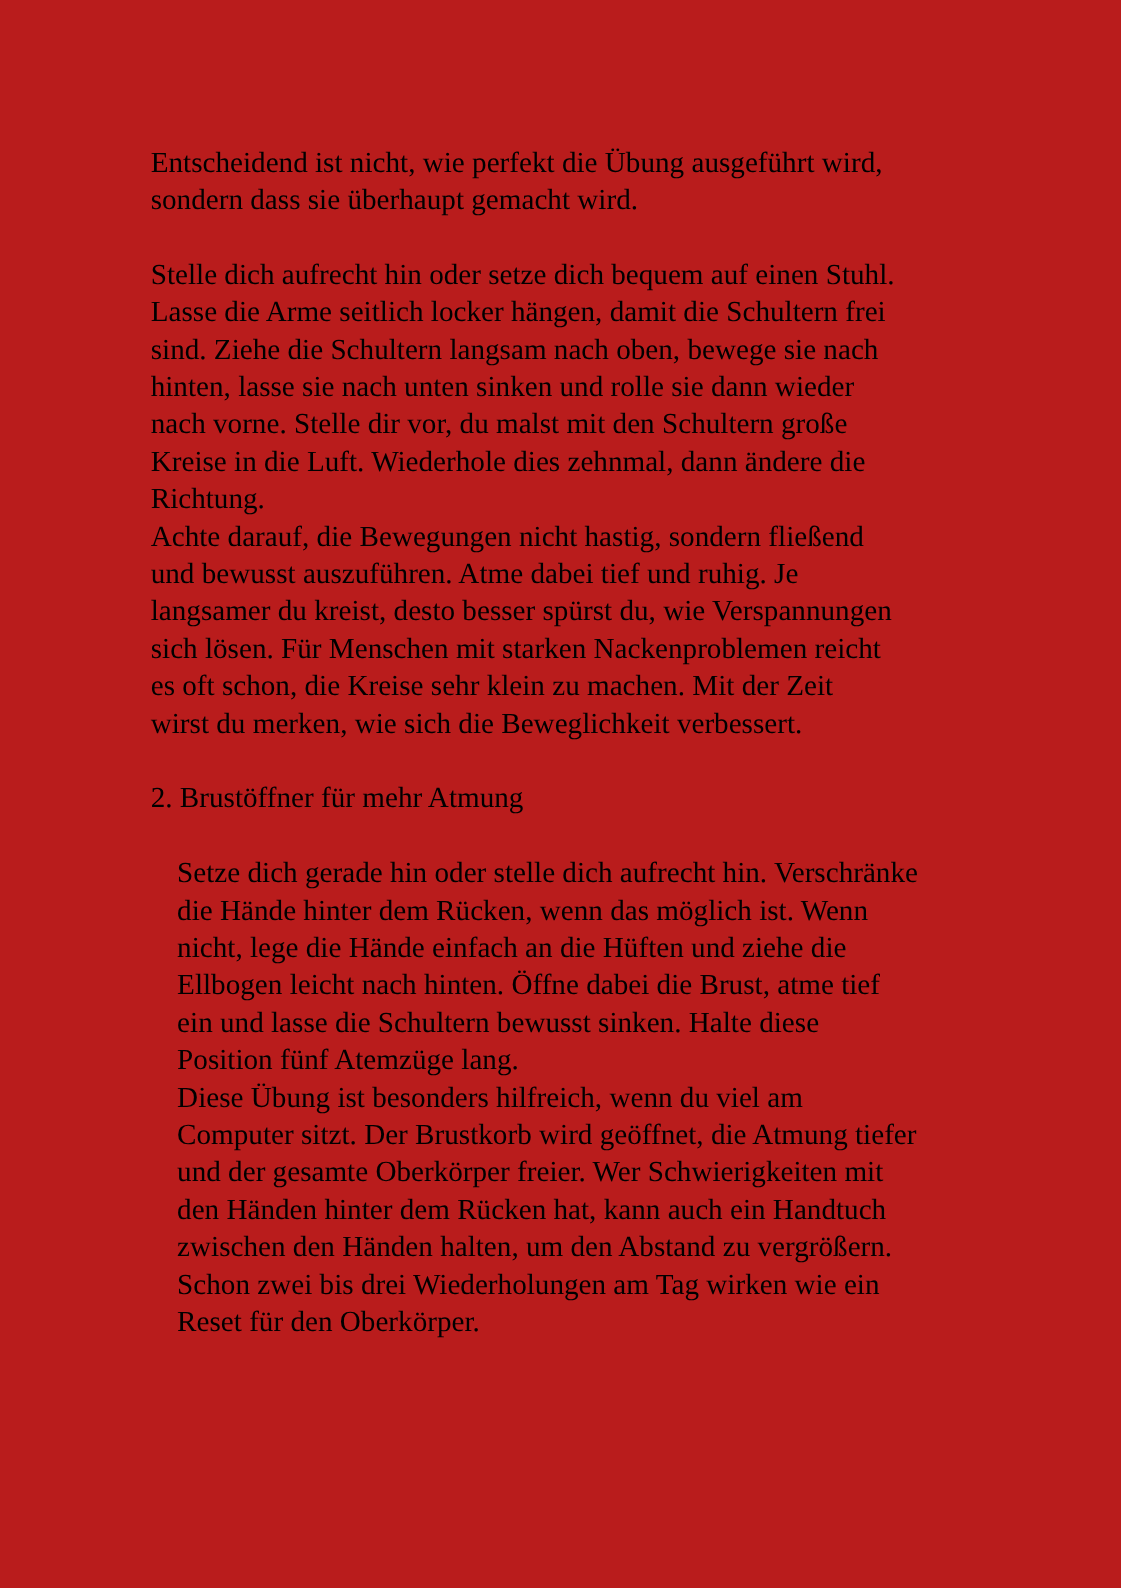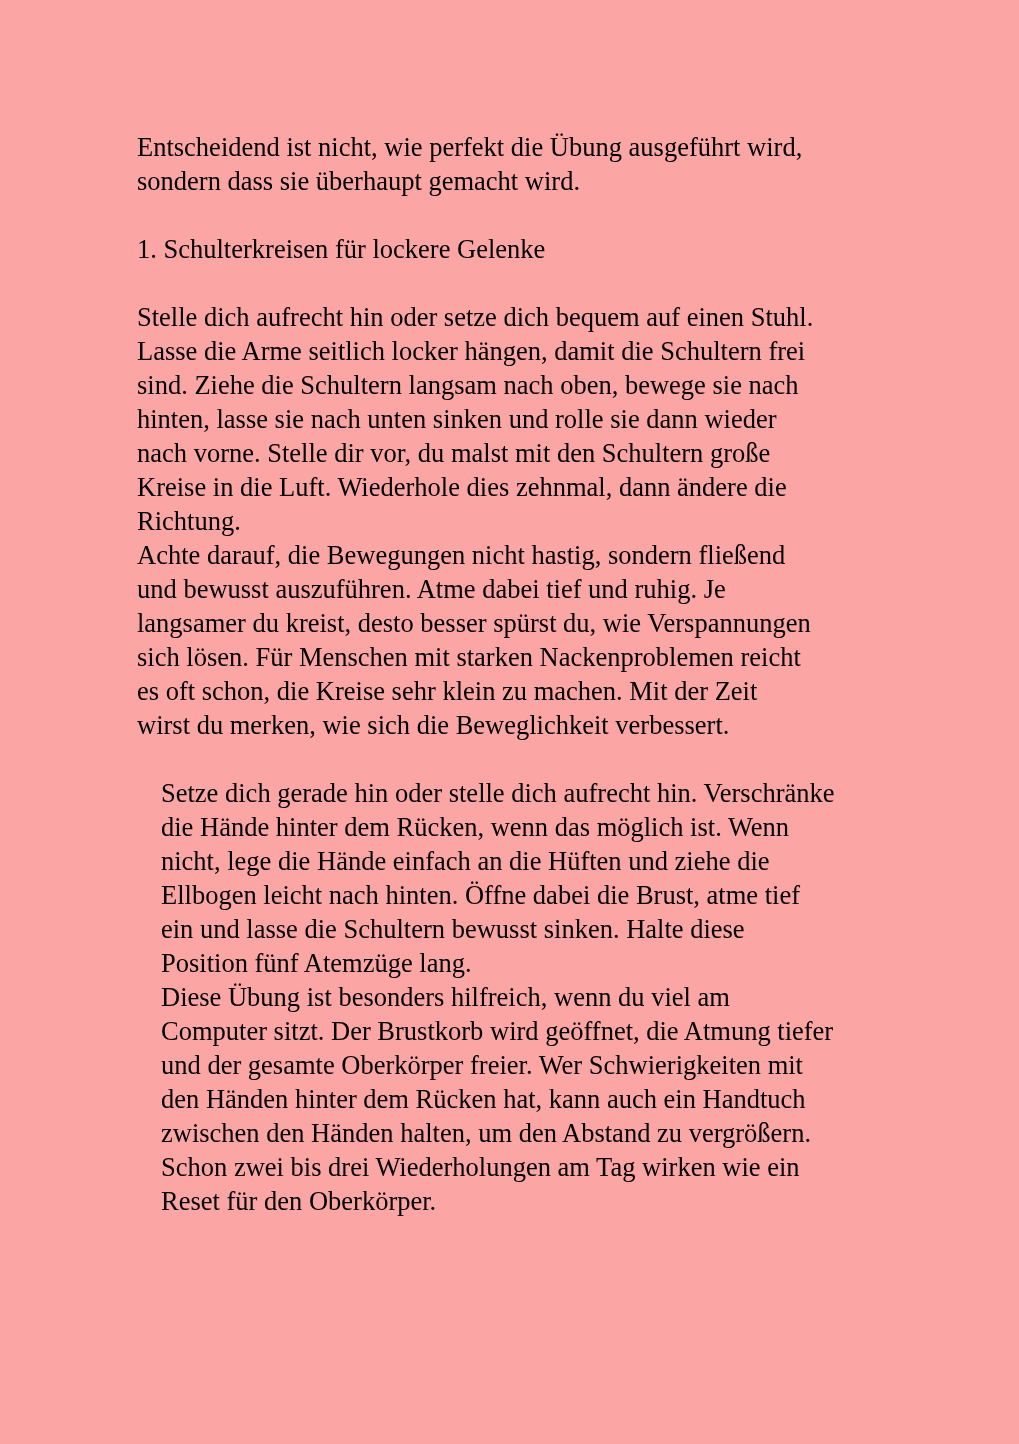--- a/index.html
+++ b/index.html
@@ -10,21 +10,21 @@
     body {
       width: 1019px;
       height: 1444px;
       font-family: "Liberation Serif", "DejaVu Serif", serif;
       color: #000000;
     }
     .page {
       position: relative;
       width: 1019px;
       height: 1444px;
-      background: #fca5a5;
+      background: #b91c1c;
       overflow: hidden;
     }
     .content {
       position: absolute;
       left: 137px;
       top: 130px;
       width: 800px;
       font-size: 26.5px;
       line-height: 34px;
       text-align: left;
@@ -39,36 +39,36 @@
     }
   </style>
 </head>
 <body>
 
 <div class="page">
   <div class="content">
     <p class="block">Entscheidend ist nicht, wie perfekt die Übung ausgeführt wird,
 sondern dass sie überhaupt gemacht wird.</p>
 
-    <p class="block">1. Schulterkreisen für lockere Gelenke</p>
 
     <p class="block">Stelle dich aufrecht hin oder setze dich bequem auf einen Stuhl.
 Lasse die Arme seitlich locker hängen, damit die Schultern frei
 sind. Ziehe die Schultern langsam nach oben, bewege sie nach
 hinten, lasse sie nach unten sinken und rolle sie dann wieder
 nach vorne. Stelle dir vor, du malst mit den Schultern große
 Kreise in die Luft. Wiederhole dies zehnmal, dann ändere die
 Richtung.
 Achte darauf, die Bewegungen nicht hastig, sondern fließend
 und bewusst auszuführen. Atme dabei tief und ruhig. Je
 langsamer du kreist, desto besser spürst du, wie Verspannungen
 sich lösen. Für Menschen mit starken Nackenproblemen reicht
 es oft schon, die Kreise sehr klein zu machen. Mit der Zeit
 wirst du merken, wie sich die Beweglichkeit verbessert.</p>
 
+    <p class="block">2. Brustöffner für mehr Atmung</p>
 
     <p class="block">Setze dich gerade hin oder stelle dich aufrecht hin. Verschränke
 die Hände hinter dem Rücken, wenn das möglich ist. Wenn
 nicht, lege die Hände einfach an die Hüften und ziehe die
 Ellbogen leicht nach hinten. Öffne dabei die Brust, atme tief
 ein und lasse die Schultern bewusst sinken. Halte diese
 Position fünf Atemzüge lang.
 Diese Übung ist besonders hilfreich, wenn du viel am
 Computer sitzt. Der Brustkorb wird geöffnet, die Atmung tiefer
 und der gesamte Oberkörper freier. Wer Schwierigkeiten mit

